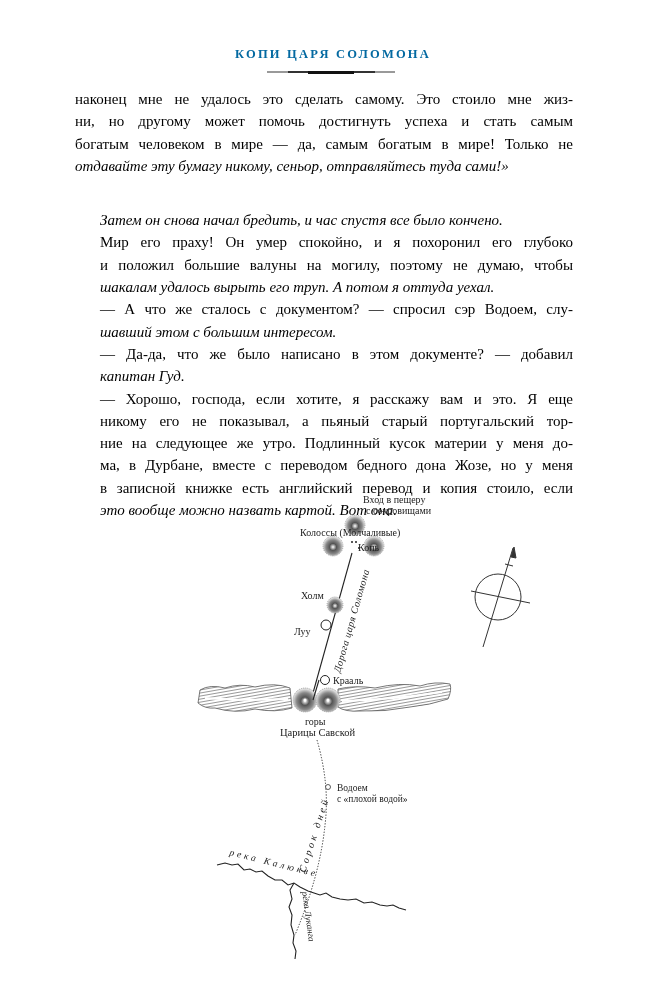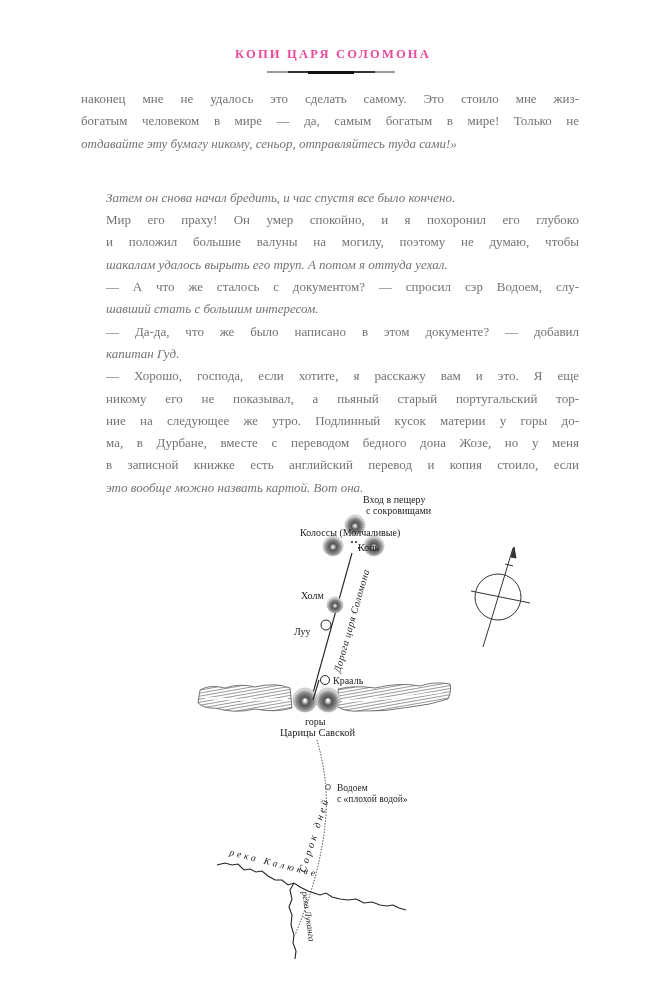--- a/index.html
+++ b/index.html
@@ -1,69 +1,70 @@
 <!DOCTYPE html>
 <html><head>
 <meta charset="utf-8">
 <style>
   html, body { margin:0; padding:0; background:#ffffff; }
   body { width:666px; height:1000px; position:relative; overflow:hidden;
          font-family:"DejaVu Serif", "Liberation Serif", serif; color:#1e1e1e; }
   .running-head { position:absolute; top:47px; left:0; width:666px; text-align:center;
                   font-family:"Liberation Serif", serif; font-weight:bold; font-size:12.5px;
-                  letter-spacing:2.2px; color:#ec4899; }
+                  letter-spacing:2.2px; color:#0369a1; }
   .rule { position:absolute; top:71px; left:267px; width:128px; height:2px; background:#999; }
   .rule .mid { position:absolute; left:21px; width:87px; height:2px; top:0; background:#333; }
   .rule .core { position:absolute; left:41px; width:46px; height:3px; top:-0.5px; background:#111; }
-  .text { position:absolute; top:88px; left:81px; width:498px;
-          font-family:"Liberation Serif", serif; font-size:13px; line-height:22.3px;
-          text-align:justify; color:#737373; }
+  .text { position:absolute; top:88px; left:75px; width:498px;
+          font-family:"Liberation Serif", serif; font-size:15px; line-height:22.3px;
+          text-align:justify; color:#000000; }
   .text p { margin:0; text-indent:0; text-align-last:left; }
   .text p.ind { text-indent:25px; }
   .text .ln { display:block; text-align:justify; text-align-last:justify; white-space:nowrap; }
   .text .ln.last { text-align-last:left;font-style:italic; }
   .map { position:absolute; left:180px; top:495px; width:400px; height:490px; }
   .map text { font-family:"Liberation Serif", serif; fill:#222; }
 </style>
 </head>
 <body>
 
 <div>
   <div class="running-head">КОПИ ЦАРЯ СОЛОМОНА</div>
   <div class="rule">
     <div class="mid"></div>
     <div class="core"></div>
   </div>
 
   <div class="text" id="body-text">
       <p class="">
         <span class="ln">наконец мне не удалось это сделать самому. Это стоило мне жиз-</span>
+        <span class="ln">ни, но другому может помочь достигнуть успеха и стать самым</span>
         <span class="ln">богатым человеком в мире — да, самым богатым в мире! Только не</span>
         <span class="ln last">отдавайте эту бумагу никому, сеньор, отправляйтесь туда сами!»</span>
       </p>
       <p class="ind">
         <span class="ln last" style="text-indent: 25px; margin-top: 32px;">Затем он снова начал бредить, и час спустя все было кончено.</span>
       </p>
       <p class="ind">
         <span class="ln" style="text-indent: 25px;">Мир его праху! Он умер спокойно, и я похоронил его глубоко</span>
         <span class="ln">и положил большие валуны на могилу, поэтому не думаю, чтобы</span>
         <span class="ln last">шакалам удалось вырыть его труп. А потом я оттуда уехал.</span>
       </p>
       <p class="ind">
         <span class="ln" style="text-indent: 25px;">— А что же сталось с документом? — спросил сэр Водоем, слу-</span>
-        <span class="ln last">шавший стать с большим интересом.</span>
+        <span class="ln last">шавший этом с большим интересом.</span>
       </p>
       <p class="ind">
         <span class="ln" style="text-indent: 25px;">— Да-да, что же было написано в этом документе? — добавил</span>
         <span class="ln last">капитан Гуд.</span>
       </p>
       <p class="ind">
         <span class="ln" style="text-indent: 25px;">— Хорошо, господа, если хотите, я расскажу вам и это. Я еще</span>
         <span class="ln">никому его не показывал, а пьяный старый португальский тор-</span>
-        <span class="ln">ние на следующее же утро. Подлинный кусок материи у горы до-</span>
+        <span class="ln">ние на следующее же утро. Подлинный кусок материи у меня до-</span>
         <span class="ln">ма, в Дурбане, вместе с переводом бедного дона Жозе, но у меня</span>
         <span class="ln">в записной книжке есть английский перевод и копия стоило, если</span>
         <span class="ln last">это вообще можно назвать картой. Вот она.</span>
       </p>
     </div>
 
   <svg class="map" viewBox="0 0 400 490" width="400" height="490">
     <defs>
       <pattern id="hatch" width="3" height="3" patternUnits="userSpaceOnUse" patternTransform="rotate(80)">
         <line x1="0" y1="0" x2="0" y2="3" stroke="#444" stroke-width="1.1"></line>

